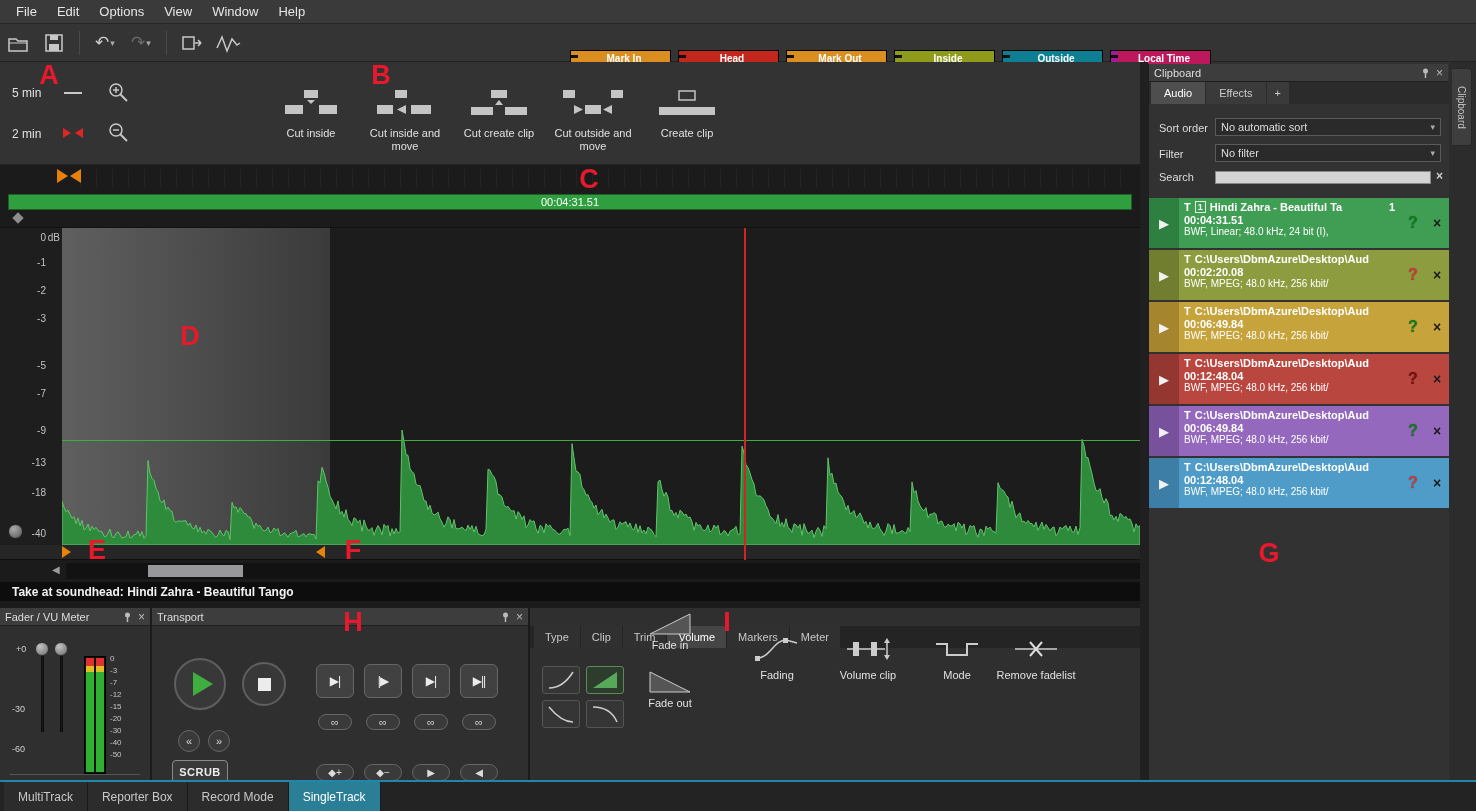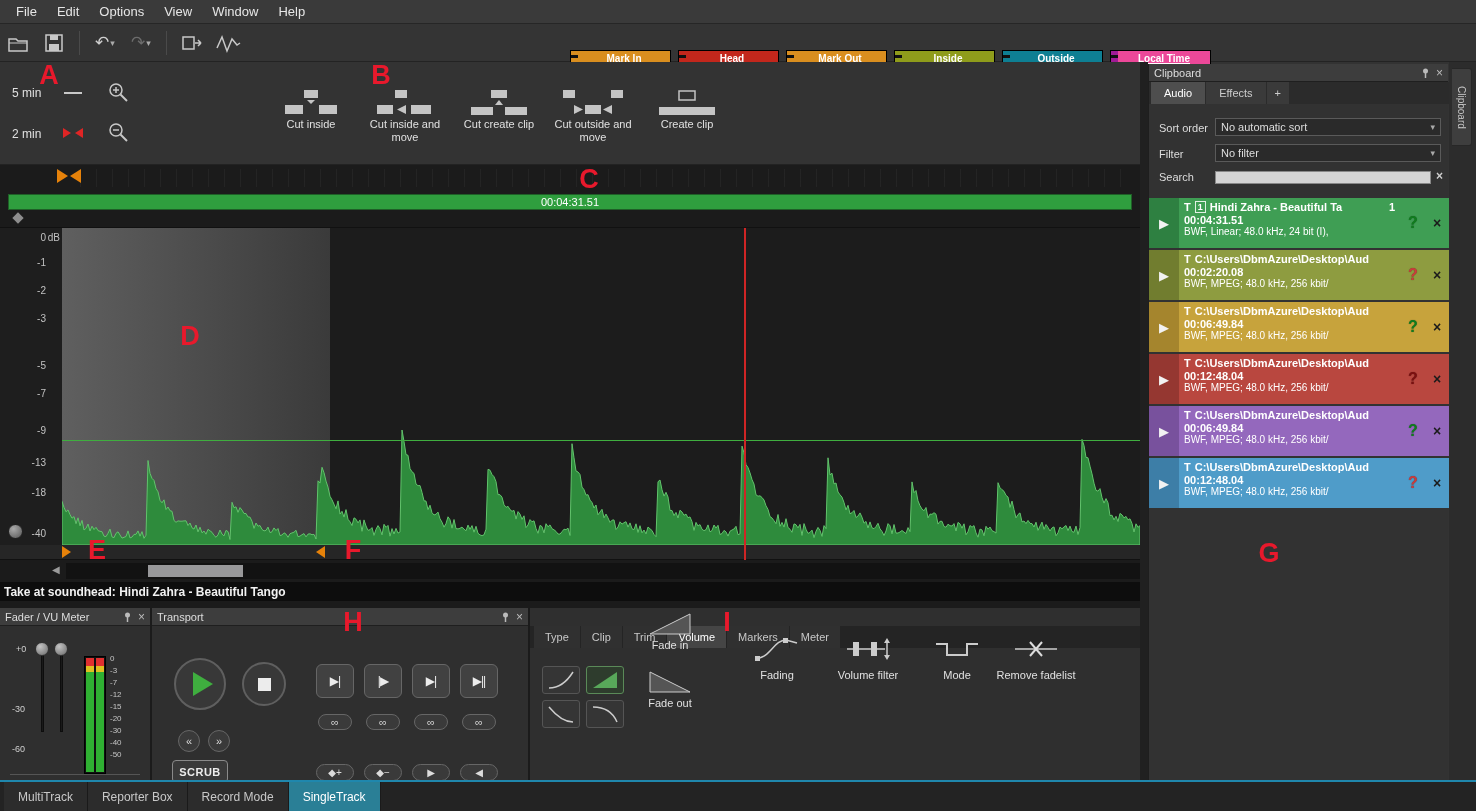--- a/index.html
+++ b/index.html
@@ -20,21 +20,21 @@
 .tc-box{width:101px;height:34px;display:flex;background:#141414;border:1px solid #000;}
 .tc-stripe{width:7px;background:repeating-linear-gradient(180deg,var(--c) 0 4px,#101010 4px 7px);}
 .tc-main{flex:1;display:flex;flex-direction:column;}
 .tc-label{height:15px;font-size:10px;font-weight:bold;color:#fff;display:flex;align-items:center;justify-content:center;}
 .tc-value{flex:1;display:flex;align-items:center;justify-content:center;font-family:"DejaVu Sans Mono",monospace;font-size:12px;background:#161616;}
 
 .ribbon{position:absolute;left:0;top:62px;width:1148px;height:103px;background:#333;border-bottom:1px solid #222;}
 .rb-label{position:absolute;font-size:12px;color:#e0e0e0;}
 .rb-btn{position:absolute;display:flex;align-items:center;justify-content:center;border-radius:3px;}
 .cut-row{position:absolute;left:266px;top:6px;display:flex;gap:4px;}
-.cut-btn{width:90px;min-height:94px;display:flex;flex-direction:column;align-items:center;padding-top:20px;gap:0;color:#e0e0e0;font-size:11px;text-align:center;line-height:13px;border-radius:3px;}
+.cut-btn{width:90px;min-height:94px;display:flex;flex-direction:column;align-items:center;padding-top:20px;gap:9px;color:#e0e0e0;font-size:11px;text-align:center;line-height:13px;border-radius:3px;}
 
 .timeline{position:absolute;left:0;top:165px;width:1140px;height:63px;background:#1b1b1b;border-bottom:1px solid #111;}
 .ruler-ticks{position:absolute;left:80px;top:4px;width:1050px;height:18px;background:repeating-linear-gradient(90deg,#3a3a3a 0 1px,transparent 1px 16px);opacity:.3;}
 .progress{position:absolute;left:8px;top:29px;width:1124px;height:16px;background:var(--color-progress);border:1px solid #1f5f27;display:flex;align-items:center;justify-content:center;}
 .progress span{font-size:11px;color:#fff;}
 .diamond{position:absolute;left:14px;top:49px;width:8px;height:8px;background:#8d8d8d;transform:rotate(45deg);}
 
 .wave-scale{position:absolute;left:0;top:228px;width:62px;height:317px;background:#1e1e1e;}
 .db-label{position:absolute;right:16px;font-size:10px;color:#c2c2c2;}
 .db-unit{position:absolute;right:2px;top:4px;font-size:10px;color:#c2c2c2;}
@@ -45,21 +45,21 @@
 #waveform-svg{position:absolute;left:0;bottom:0;}
 .playhead{position:absolute;left:744px;top:228px;width:2px;height:332px;background:var(--color-playhead);z-index:6;}
 
 .marker-row{position:absolute;left:0;top:545px;width:1140px;height:15px;background:#262626;border-bottom:1px solid #111;}
 .tri-r{position:absolute;left:62px;top:1px;width:0;height:0;border-left:9px solid var(--color-marker);border-top:6px solid transparent;border-bottom:6px solid transparent;}
 .tri-l{position:absolute;left:316px;top:1px;width:0;height:0;border-right:9px solid var(--color-marker);border-top:6px solid transparent;border-bottom:6px solid transparent;}
 .scroll-row{position:absolute;left:0;top:560px;width:1140px;height:22px;background:#1b1b1b;}
 .scroll-arrow{position:absolute;left:52px;top:4px;font-size:10px;color:#9a9a9a;}
 .scroll-track{position:absolute;left:66px;top:3px;width:1074px;height:16px;background:#121212;}
 .scroll-thumb{position:absolute;left:82px;top:2px;width:95px;height:12px;background:#98989a;}
-.status{position:absolute;left:0;top:582px;width:1140px;height:19px;background:#0d0d0d;display:flex;align-items:center;padding-left:4px;font-size:12px;font-weight:bold;color:#f2f2f2;}
+.status{position:absolute;left:0;top:582px;width:1140px;height:19px;background:#0d0d0d;display:flex;align-items:center;padding-left:12px;font-size:12px;font-weight:bold;color:#f2f2f2;}
 .gapstrip{position:absolute;left:0;top:601px;width:1140px;height:7px;background:#1b1b1b;}
 
 .panel{position:absolute;background:#2f2f2f;}
 .panel-header{height:18px;background:#3d3d3d;display:flex;align-items:center;gap:4px;padding:0 5px;font-size:11px;color:#ddd;border-bottom:1px solid #1f1f1f;}
 .ph-icons{margin-left:auto;display:flex;align-items:center;gap:6px;color:#bbb;font-size:12px;line-height:1;}
 .splitter-v{position:absolute;background:#1b1b1b;}
 
 .fader-track{position:absolute;width:3px;height:86px;background:#191919;border:1px solid #0d0d0d;}
 .fader-knob{position:absolute;width:14px;height:14px;border-radius:50%;background:radial-gradient(circle at 35% 30%,#c4c4c4,#6a6a6a);border:1px solid #333;}
 .f-scale{position:absolute;font-size:9px;color:#cfcfcf;}
@@ -203,21 +203,21 @@
       <div class="tc-box">
         <div class="tc-stripe" style="--c: #0e7f93;"></div>
         <div class="tc-main">
             <div class="tc-label" style="background-color: rgb(14, 127, 147);">Outside</div>
             <div class="tc-value" style="color: rgb(255, 255, 255);">00:04:27.64</div>
           </div>
       </div>
       <div class="tc-box">
         <div class="tc-stripe" style="--c: #a01b96;"></div>
         <div class="tc-main">
-            <div class="tc-label" style="background-color: #ec4899; text-decoration: underline;">Local Time</div>
+            <div class="tc-label" style="background-color: #be185d;">Local Time</div>
             <div class="tc-value" style="color: rgb(255, 255, 255);">11:47:59</div>
           </div>
       </div>
     </div>
   </div>
 
   <div class="ribbon">
     <span class="rb-label" style="left:12px;top:24px;">5 min</span>
     <div class="rb-btn" style="left:56px;top:18px;width:34px;height:26px;">
       <svg width="20" height="6">
@@ -476,21 +476,21 @@
       </div>
       <div class="toolbtn" style="left:298px;top:28px;width:80px;">
         <svg width="46" height="26">
             <line x1="2" y1="13" x2="40" y2="13" stroke="#ccc" stroke-width="1.5"></line>
             <rect x="8" y="6" width="6" height="14" fill="#ccc"></rect>
             <rect x="26" y="6" width="6" height="14" fill="#ccc"></rect>
             <line x1="42" y1="4" x2="42" y2="22" stroke="#ccc" stroke-width="1.5"></line>
             <polygon points="39,7 45,7 42,2" fill="#ccc"></polygon>
             <polygon points="39,19 45,19 42,24" fill="#ccc"></polygon>
           </svg>
-        <span>Volume filter</span>
+        <span>Volume clip</span>
       </div>
       <div class="toolbtn" style="left:394px;top:28px;width:66px;">
         <svg width="46" height="26">
             <path d="M2,8 H13 V19 H33 V8 H44" fill="none" stroke="#ccc" stroke-width="2"></path>
           </svg>
         <span>Mode</span>
       </div>
       <div class="toolbtn" style="left:464px;top:28px;width:84px;">
         <svg width="46" height="26">
             <line x1="2" y1="13" x2="44" y2="13" stroke="#ccc" stroke-width="1.5"></line>

